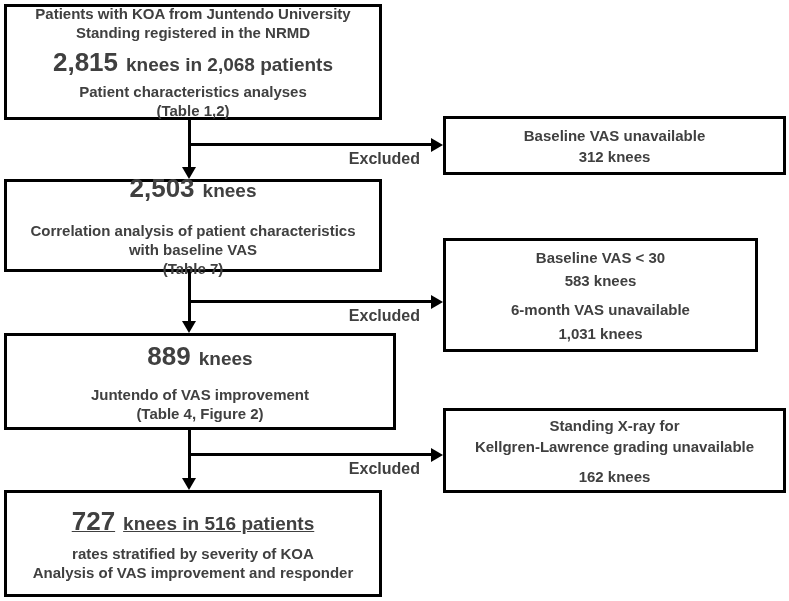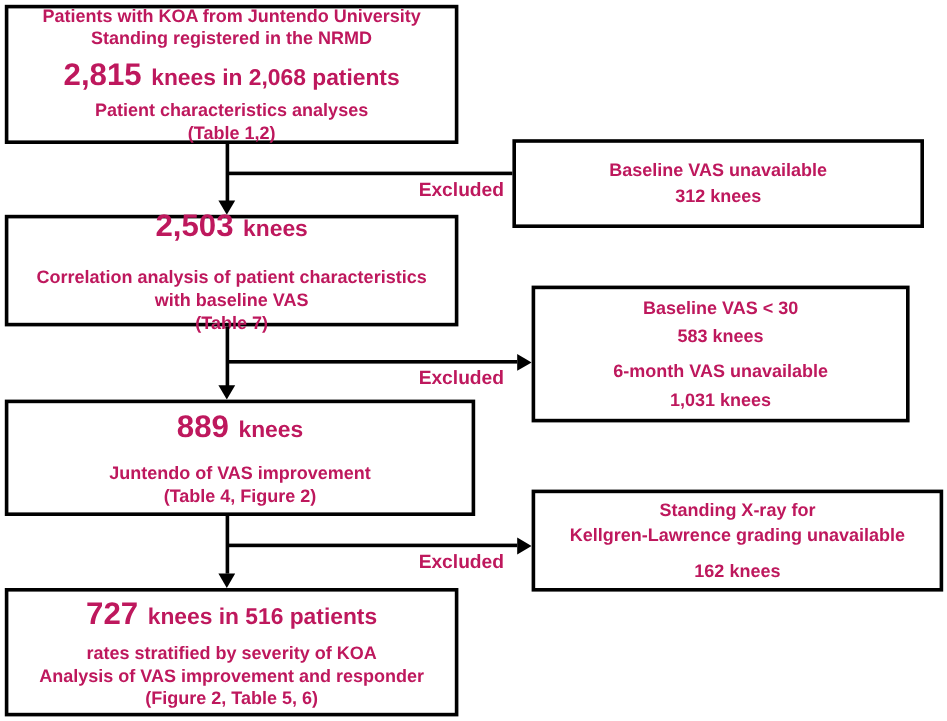--- a/index.html
+++ b/index.html
@@ -3,21 +3,21 @@
 <meta charset="utf-8">
 <style>
   html, body { margin: 0; padding: 0; background: #ffffff; }
   .canvas {
     position: relative;
     width: 789px;
     height: 601px;
     background: #ffffff;
     font-family: "Liberation Sans", sans-serif;
     font-weight: 700;
-    color: #be185d;
+    color: #404040;
     overflow: hidden;
   }
   .box {
     position: absolute;
     box-sizing: border-box;
     border: 3px solid #000000;
     background: #ffffff;
     display: flex;
     flex-direction: column;
     align-items: center;
@@ -63,21 +63,21 @@
     <div class="t">Patient characteristics analyses</div>
     <div class="t">(Table 1,2)</div>
   </div>
 
   <div class="vline" style="left:188px; top:120px; width:3px; height:49px;"></div>
   <div class="arr-d" style="left:182px; top:167px;"></div>
   <div class="hline" style="left:189px; top:143px; width:242px; height:3px;"></div>
   <div class="arr-r" style="left:431px; top:138px;"></div>
   <div class="excl" style="left:320px; top:150px;">Excluded</div>
 
-  <div class="box" style="left:427px; top:116px; width:343px; height:74px; row-gap:0;">
+  <div class="box" style="left:443px; top:116px; width:343px; height:59px; row-gap:0;">
     <div class="rt">Baseline VAS unavailable</div>
     <div class="rt">312 knees</div>
   </div>
 
   <div class="box" style="left:4px; top:179px; width:378px; height:93px;">
     <div class="stat" style="margin-bottom:14px;">
       <span class="num">2,503</span><span class="rest">knees</span>
     </div>
     <div class="t">Correlation analysis of patient characteristics</div>
     <div class="t">with baseline VAS</div>
@@ -111,21 +111,20 @@
   <div class="arr-r" style="left:431px; top:448px;"></div>
   <div class="excl" style="left:320px; top:460px;">Excluded</div>
 
   <div class="box" style="left:443px; top:408px; width:343px; height:85px;text-align:right;">
     <div class="rt">Standing X-ray for</div>
     <div class="rt">Kellgren-Lawrence grading unavailable</div>
     <div class="rt" style="margin-top:9px;">162 knees</div>
   </div>
 
   <div class="box" style="left:4px; top:490px; width:378px; height:107px;">
-    <div class="stat" style="margin-bottom:4px;">
+    <div class="stat" style="margin-bottom:4px;text-decoration:underline;">
       <span class="num">727</span><span class="rest">knees in 516 patients</span>
     </div>
     <div class="t">rates stratified by severity of KOA</div>
     <div class="t">Analysis of VAS improvement and responder</div>
-    <div class="t">(Figure 2, Table 5, 6)</div>
   </div>
 
 </div>
 
 </body></html>

